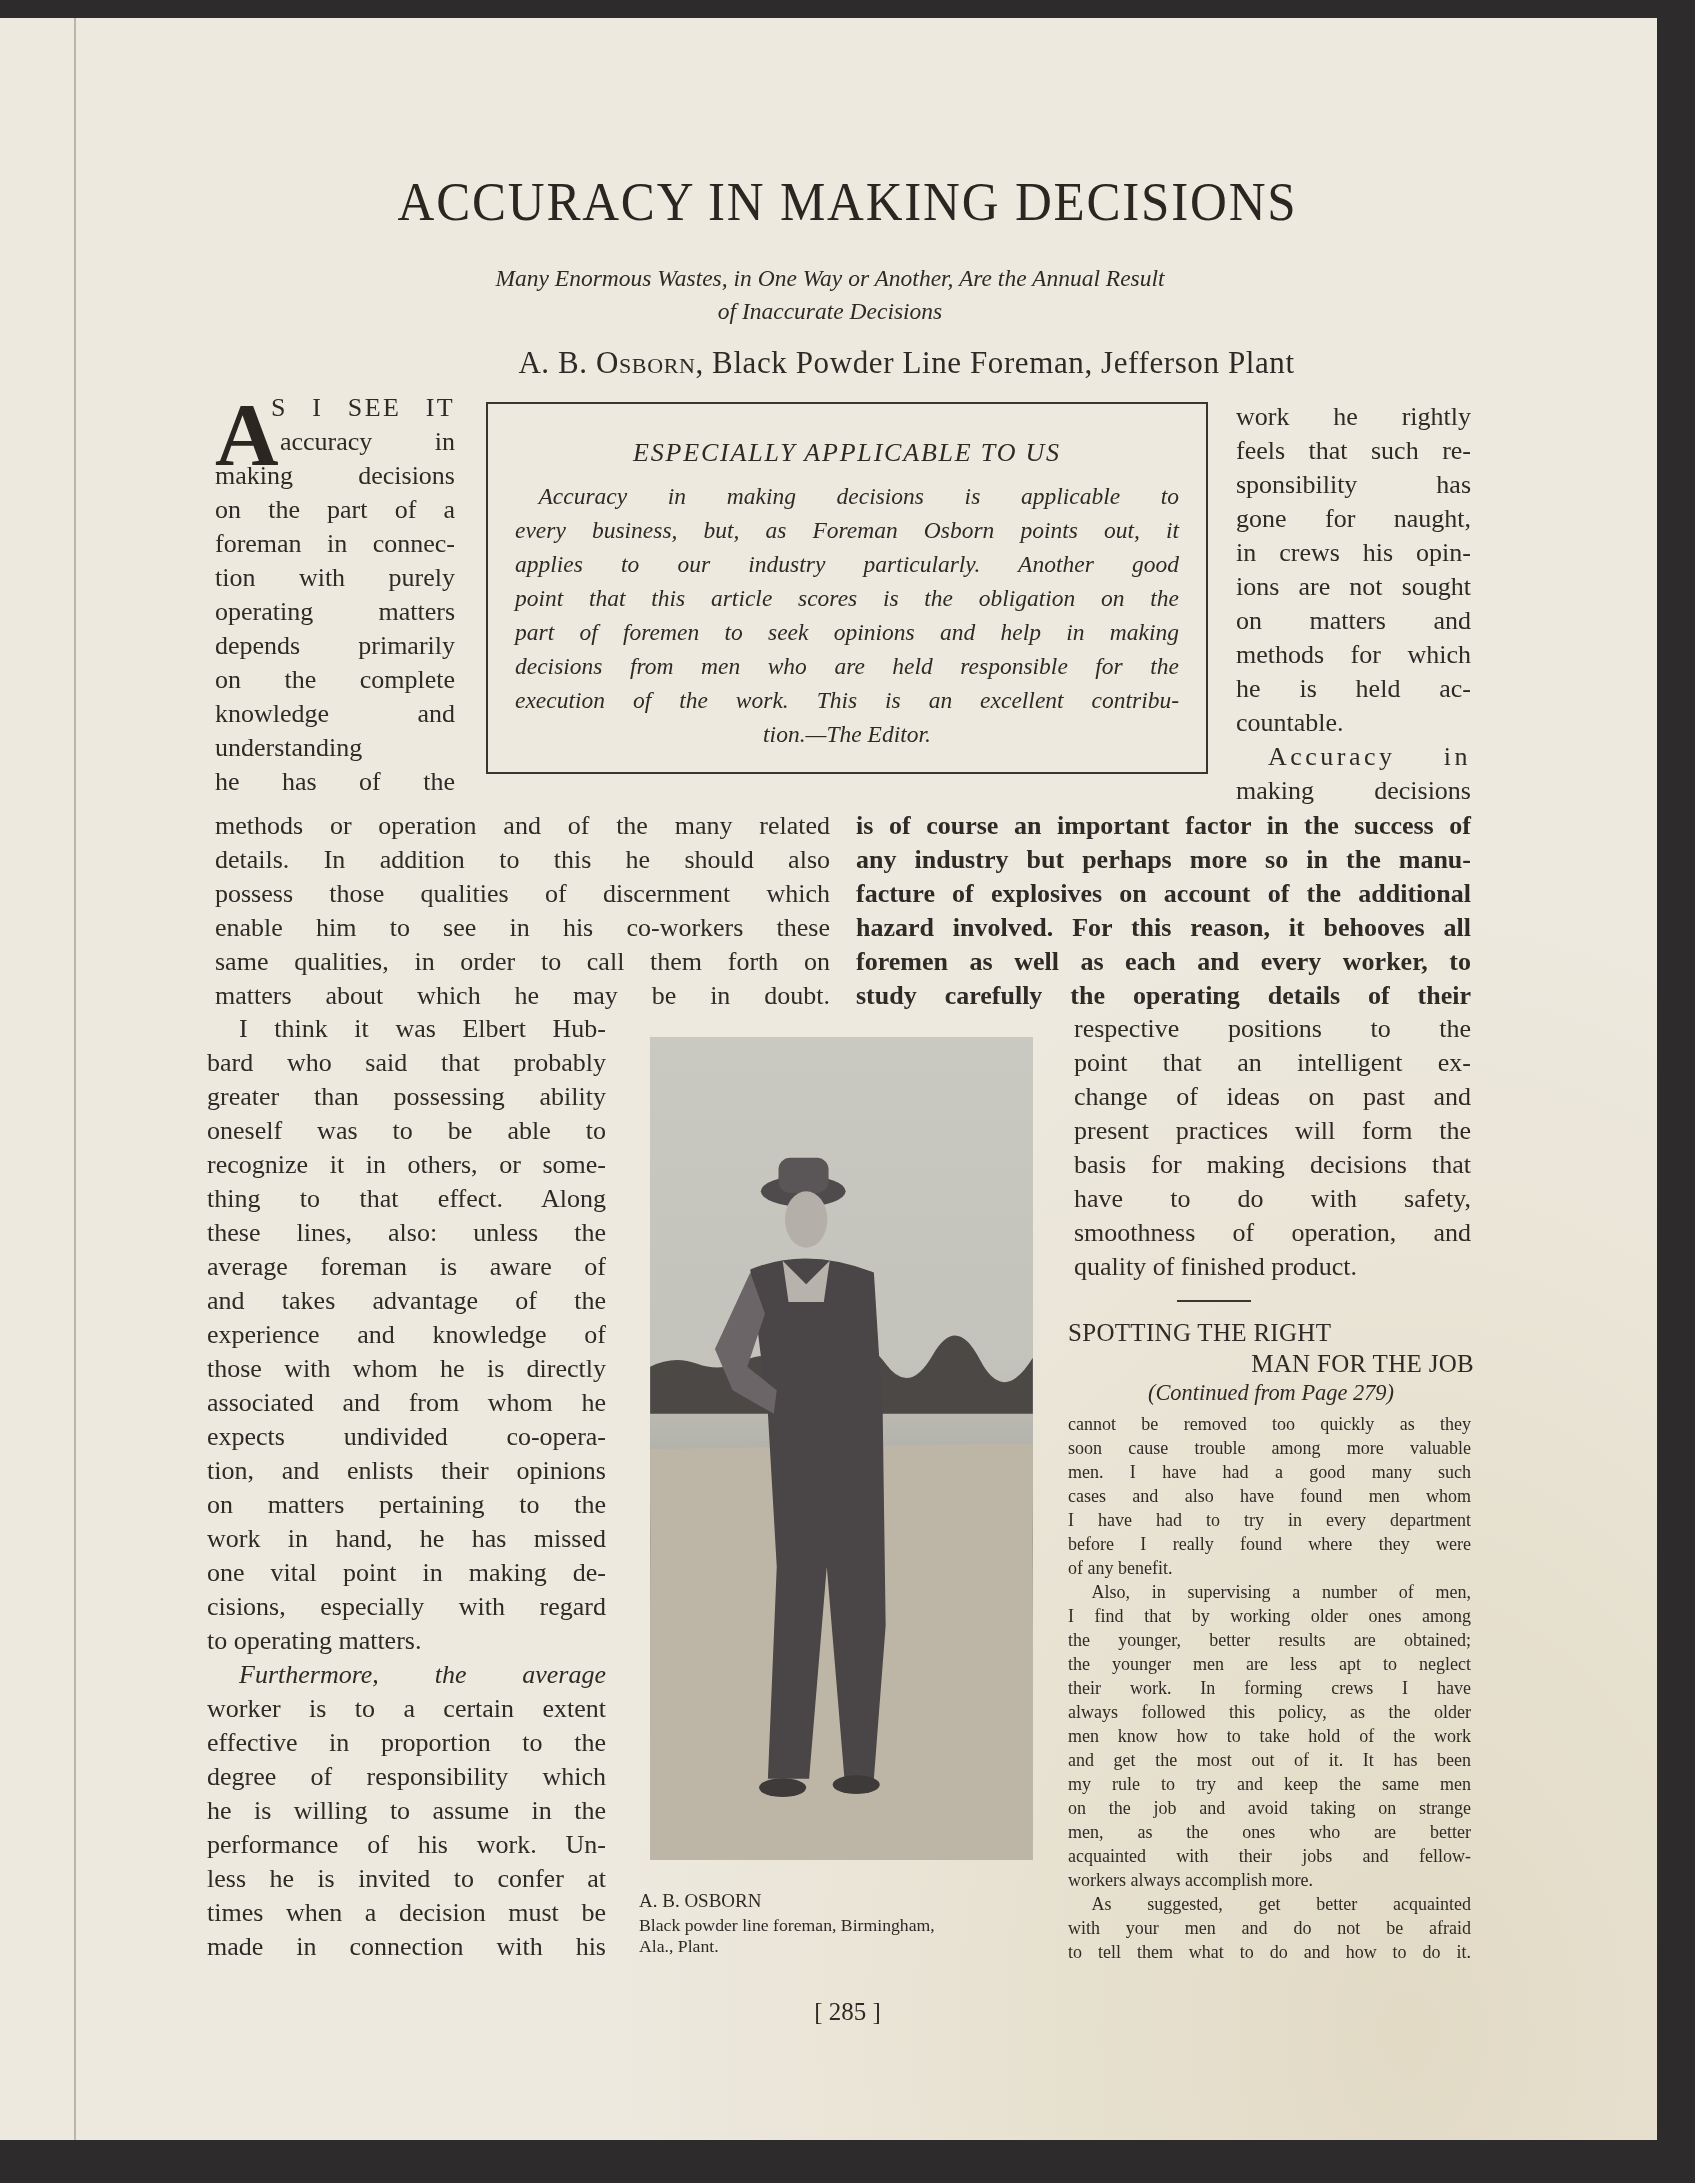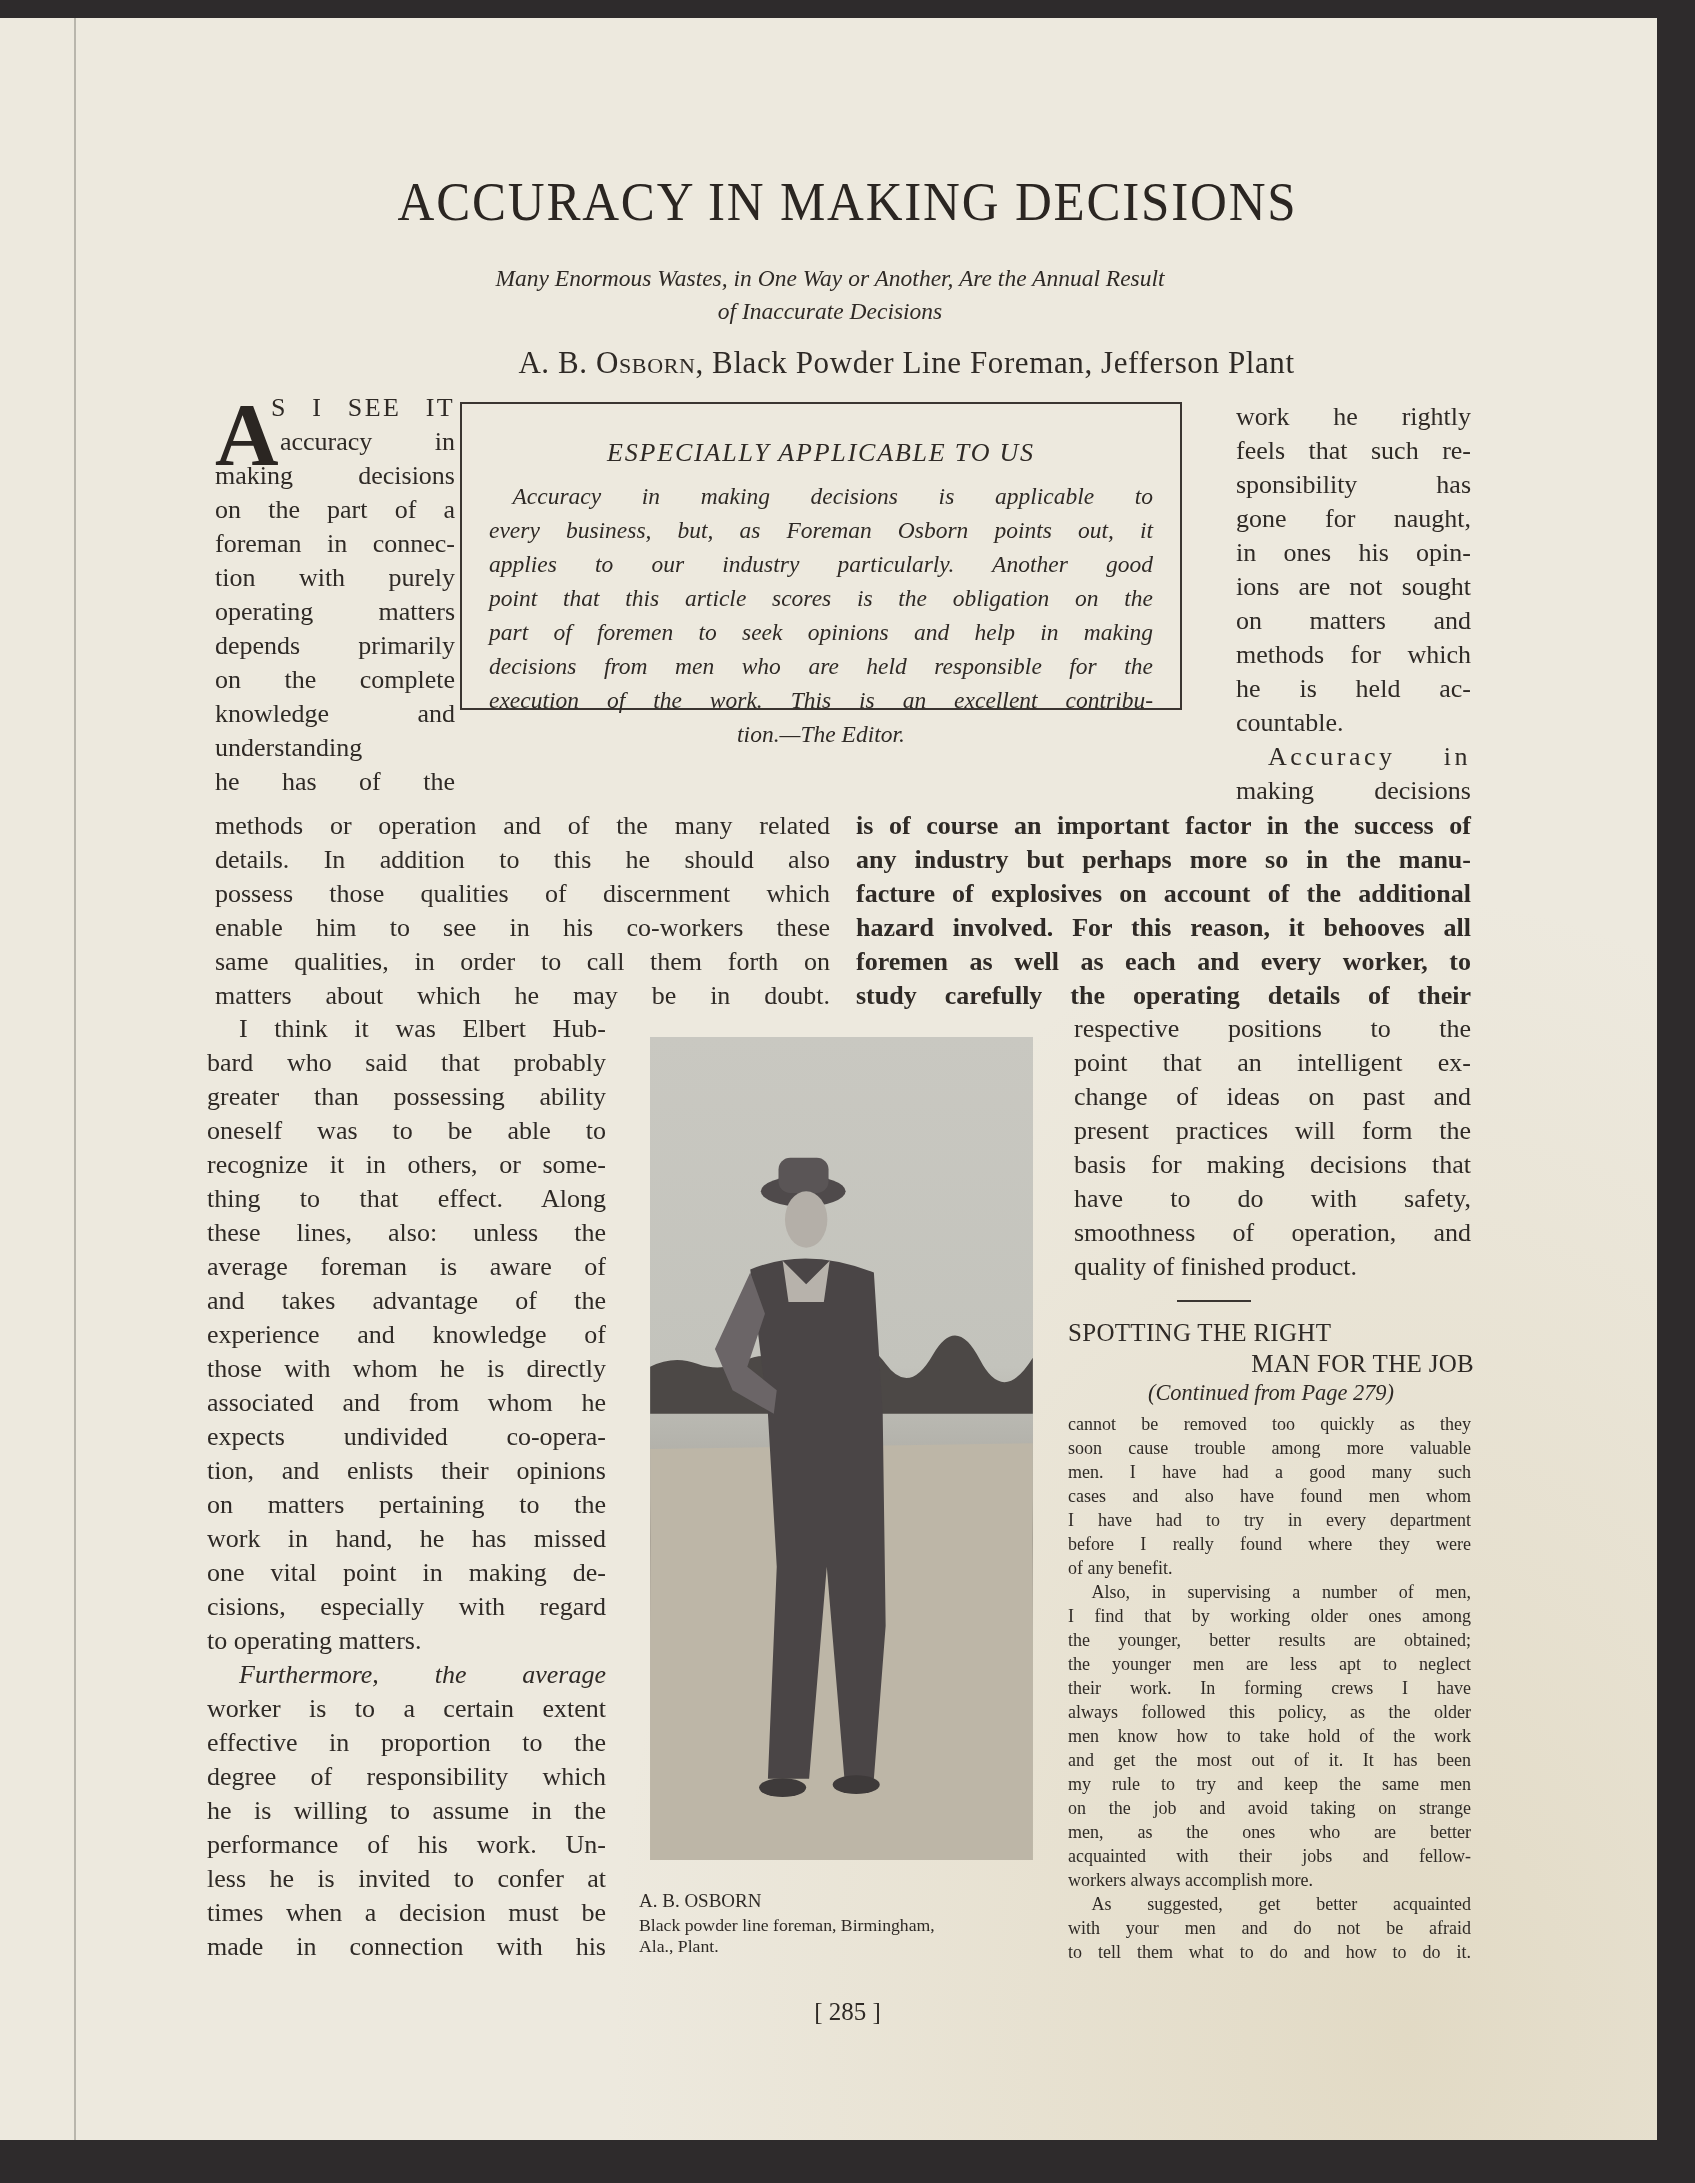--- a/index.html
+++ b/index.html
@@ -33,21 +33,21 @@
     font-size:31px; line-height:29px; letter-spacing:0.6px;
   }
   .byline .sc { font-variant:small-caps; }
   .body { font-size:26px; line-height:34px; text-align:justify; }
   .line { display:block; text-align:justify; text-align-last:justify; white-space:nowrap; height:34px; }
   .line.last { text-align-last:left; }
   .dropcap {
     position:absolute; left:215px; top:391px; font-size:88px; line-height:1; font-weight:bold; color:#2b2622;
   }
   .box {
-    left:460px; top:402px; width:722px; height:308px;
+    left:486px; top:402px; width:722px; height:372px;
     border:2.4px solid #3a3531; box-sizing:border-box; background:transparent;
   }
   .box-head {
     position:absolute; left:0; width:100%; top:34px; text-align:center;
     font-size:26px; font-style:italic; letter-spacing:1.8px;
   }
   .box-body {
     position:absolute; left:27px; right:27px; top:75px;
     font-size:23.5px; font-style:italic; line-height:34px;
   }
@@ -109,21 +109,21 @@
     <span class="line">execution of the work. This is an excellent contribu-</span>
     <span class="line last" style="text-align:center; text-align-last:center;">tion.—The Editor.</span>
   </div>
 </div>
 
 <div class="abs body" style="left:1236px; top:400px; width:235px;">
   <span class="line">work he rightly</span>
   <span class="line">feels that such re-</span>
   <span class="line">sponsibility has</span>
   <span class="line">gone for naught,</span>
-  <span class="line">in ones his opin-</span>
+  <span class="line">in crews his opin-</span>
   <span class="line">ions are not sought</span>
   <span class="line">on matters and</span>
   <span class="line">methods for which</span>
   <span class="line">he is held ac-</span>
   <span class="line last">countable.</span>
   <span class="line" style="padding-left:32px; letter-spacing:3.5px;">Accuracy in</span>
   <span class="line">making decisions</span>
 </div>
 
 <div class="abs body" style="left:215px; top:809px; width:615px;">

